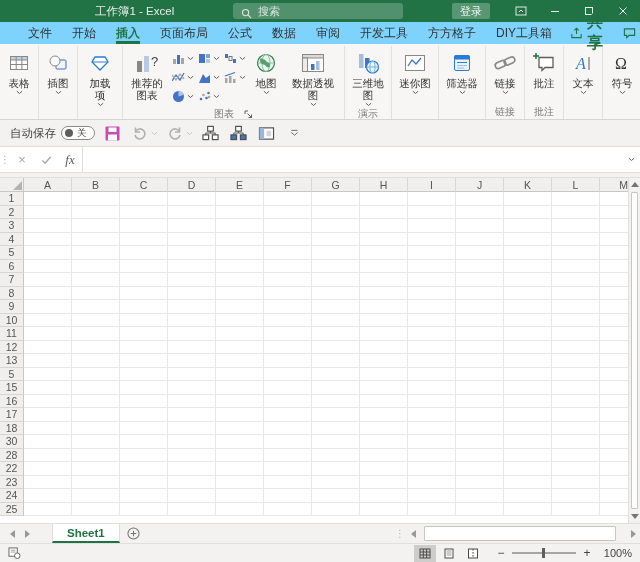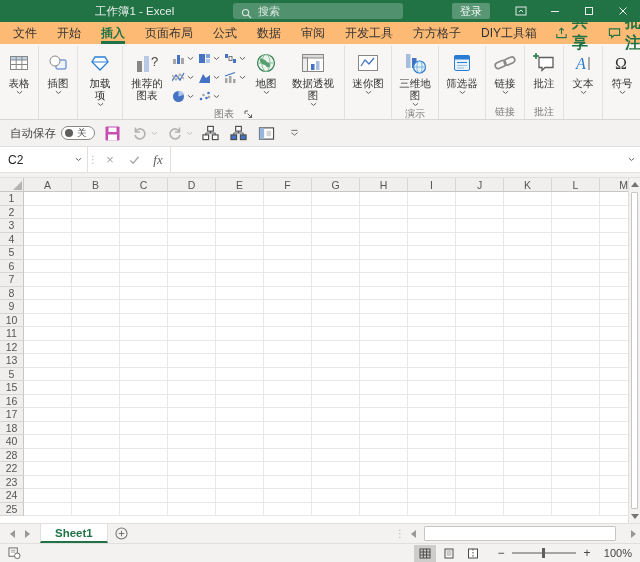--- a/index.html
+++ b/index.html
@@ -16,22 +16,22 @@
   .tb-search { position:absolute; left:233px; top:3px; width:170px; height:16px; border-radius:3px;
                background:rgba(255,255,255,.22); display:flex; align-items:flex-end; gap:6px;
                padding:0 8px; font-size:11px; color:#dce9e1; }
   .tb-right { position:absolute; right:0; top:0; height:22px; display:flex; align-items:center;border-radius:6px; }
   .tb-signin { background:rgba(255,255,255,.25); height:16px; padding:0 8px; border-radius:2px;
                display:flex; align-items:center; font-size:11px; color:#f2f7f4; margin-right:14px; }
   .tb-ctl { width:34px; height:22px; display:flex; align-items:center; justify-content:center;
             color:#e8f0ea; font-size:12px; }
 
   
-  .menubar { height:22px; background:#fdba74; display:flex; align-items:stretch; flex:0 0 auto;
-             padding-left:18px; position:relative;justify-content:center; }
+  .menubar { height:22px; background:#7dd3fc; display:flex; align-items:stretch; flex:0 0 auto;
+             padding-left:18px; position:relative; }
   .menu-tab { display:flex; align-items:center; padding:0 10px; font-size:12px; color:#333;
               position:relative; white-space:nowrap; }
   .menu-tab.active { color:var(--accent,#217346); font-weight:bold; }
   .menu-tab.active:after { content:""; position:absolute; left:10px; right:10px; bottom:0;
                            height:3px; background:var(--accent,#217346); }
   .menu-right { margin-left:auto; display:flex; align-items:center; gap:4px; padding-right:6px; }
   .menu-chip { display:flex; align-items:center; gap:4px; color:var(--accent,#217346);
                font-weight:bold; font-size:16px; padding:0 8px; }
 
   
@@ -101,21 +101,21 @@
   .vs-arrow { height:13px; display:flex; align-items:center; justify-content:center; }
   .vs-thumb { flex:1; margin:1px 2px; background:#fff; border:1px solid #c8c6c4; border-radius:1px; }
 
   
   .tabbar { height:20px; background:#f3f2f1; border-top:1px solid #e1dfdd; display:flex;
             align-items:stretch; flex:0 0 auto; }
   .tab-nav { display:flex; align-items:center; gap:10px; padding:0 10px; }
   .sheettab { display:flex; align-items:center; padding:0 14px; background:#fff;
               border-right:1px solid #e1dfdd; border-left:1px solid #e1dfdd;
               border-bottom:2px solid var(--accent,#217346); color:var(--accent,#217346);
-              font-weight:bold; font-size:11.5px; }
+              font-weight:bold; font-size:11.5px;margin-left:12px; }
   .addsheet { width:28px; display:flex; align-items:center; justify-content:center; }
   .hscroll { margin-left:auto; display:flex; align-items:center; }
   .hsplit { width:12px; text-align:center; color:#b9b7b5; font-size:10px; }
   .hs-arrow { width:14px; height:100%; display:flex; align-items:center; justify-content:center; }
   .hs-track { width:206px; height:100%; background:#f3f2f1; position:relative; }
   .hs-thumb { position:absolute; left:4px; top:2px; bottom:2px; width:192px; background:#fff;
               border:1px solid #c8c6c4; border-radius:1px; }
 
   
   .statusbar { height:19px; background:#f3f2f1; border-top:1px solid #e1dfdd; display:flex;
@@ -437,59 +437,59 @@
             <path d="M3.5 3.5L7.5 7.5M7.5 4.5v3h-3" fill="none" stroke="#605e5c"></path>
           </svg>
         </span>
     </div>
   </div>
 
   <div class="rgroup">
     <div class="rg-body">
       <div class="bigbtn" style="min-width:42px">
         <span class="ic">
-            <svg width="22" height="18" viewBox="0 0 22 18">
-              <rect x="1.5" y="1.5" width="19" height="15" fill="#fff" stroke="#8a8886"></rect>
-              <polyline points="4,12 8,6 12,10 17,4" fill="none" stroke="#4472c4" stroke-width="1.3"></polyline>
-            </svg>
-          </span>
-        <span class="lb">迷你图</span>
-        <span class="cv">
-            <svg width="7" height="5" viewBox="0 0 8 5">
-              <path d="M1 1l3 2.6L7 1" fill="none" stroke="#605e5c" stroke-width="1.1"></path>
-            </svg>
-          </span>
-      </div>
-    </div>
-    <div class="rg-label"></div>
-  </div>
-
-  <div class="rgroup">
-    <div class="rg-body">
-      <div class="bigbtn" style="min-width:42px">
-        <span class="ic">
             <svg width="24" height="24" viewBox="0 0 24 24">
               <rect x="3" y="3" width="4.5" height="14" fill="#a6bede"></rect>
               <rect x="9" y="7" width="4.5" height="10" fill="#4472c4"></rect>
               <circle cx="16.5" cy="16" r="6" fill="#e6f2f8" stroke="#2b7cd3" stroke-width="1.2"></circle>
               <ellipse cx="16.5" cy="16" rx="2.6" ry="6" fill="none" stroke="#7db4dc"></ellipse>
               <line x1="10.5" y1="16" x2="22.5" y2="16" stroke="#7db4dc"></line>
             </svg>
           </span>
         <span class="lb" style="width:34px;">三维地图</span>
         <span class="cv">
             <svg width="7" height="5" viewBox="0 0 8 5">
               <path d="M1 1l3 2.6L7 1" fill="none" stroke="#605e5c" stroke-width="1.1"></path>
             </svg>
           </span>
       </div>
     </div>
     <div class="rg-label">
         <span>演示</span>
       </div>
+  </div>
+
+  <div class="rgroup">
+    <div class="rg-body">
+      <div class="bigbtn" style="min-width:42px">
+        <span class="ic">
+            <svg width="22" height="18" viewBox="0 0 22 18">
+              <rect x="1.5" y="1.5" width="19" height="15" fill="#fff" stroke="#8a8886"></rect>
+              <polyline points="4,12 8,6 12,10 17,4" fill="none" stroke="#4472c4" stroke-width="1.3"></polyline>
+            </svg>
+          </span>
+        <span class="lb">迷你图</span>
+        <span class="cv">
+            <svg width="7" height="5" viewBox="0 0 8 5">
+              <path d="M1 1l3 2.6L7 1" fill="none" stroke="#605e5c" stroke-width="1.1"></path>
+            </svg>
+          </span>
+      </div>
+    </div>
+    <div class="rg-label"></div>
   </div>
 
   <div class="rgroup">
     <div class="rg-body">
       <div class="bigbtn" style="min-width:42px">
         <span class="ic">
             <svg width="20" height="20" viewBox="0 0 20 20">
               <rect x="2.5" y="2.5" width="15" height="15" rx="1.5" fill="#eaf2fb" stroke="#2b7cd3"></rect>
               <rect x="2.5" y="2.5" width="15" height="4" fill="#2b7cd3"></rect>
               <line x1="5" y1="9.5" x2="15" y2="9.5" stroke="#2b7cd3"></line>
@@ -674,28 +674,20 @@
       <span>
         <svg width="9" height="8" viewBox="0 0 10 9">
           <path d="M1.5 1.5h7" stroke="#605e5c"></path>
           <path d="M1.5 4l3.5 3 3.5-3" fill="none" stroke="#605e5c"></path>
         </svg>
       </span>
     </div>
 </div>
 
 <div class="formulabar">
-  <div class="namebox">
-    <input readonly="" value="C2" style="">
-    <span class="nb-caret">
-        <svg width="7" height="5" viewBox="0 0 8 5">
-          <path d="M1 1l3 2.6L7 1" fill="none" stroke="#605e5c" stroke-width="1.1"></path>
-        </svg>
-      </span>
-  </div>
   <div class="fsplit">⋮</div>
   <div class="fbtn">
       <span style="font-size:13px;color:#a8a6a4;">×</span>
     </div>
   <div class="fbtn">
       <span>
         <svg width="11" height="10" viewBox="0 0 12 10">
           <path d="M1.5 5.5l3 3 6-7" fill="none" stroke="#a8a6a4" stroke-width="1.4"></path>
         </svg>
       </span>
@@ -1014,21 +1006,21 @@
         <div class="cell"></div>
         <div class="cell"></div>
         <div class="cell"></div>
         <div class="cell"></div>
         <div class="cell"></div>
         <div class="cell"></div>
         <div class="cell"></div>
         <div class="cell"></div>
       </div>
       <div class="grow">
-        <div class="rowhdr">40</div>
+        <div class="rowhdr">30</div>
         <div class="cell"></div>
         <div class="cell"></div>
         <div class="cell"></div>
         <div class="cell"></div>
         <div class="cell"></div>
         <div class="cell"></div>
         <div class="cell"></div>
         <div class="cell"></div>
         <div class="cell"></div>
         <div class="cell"></div>

